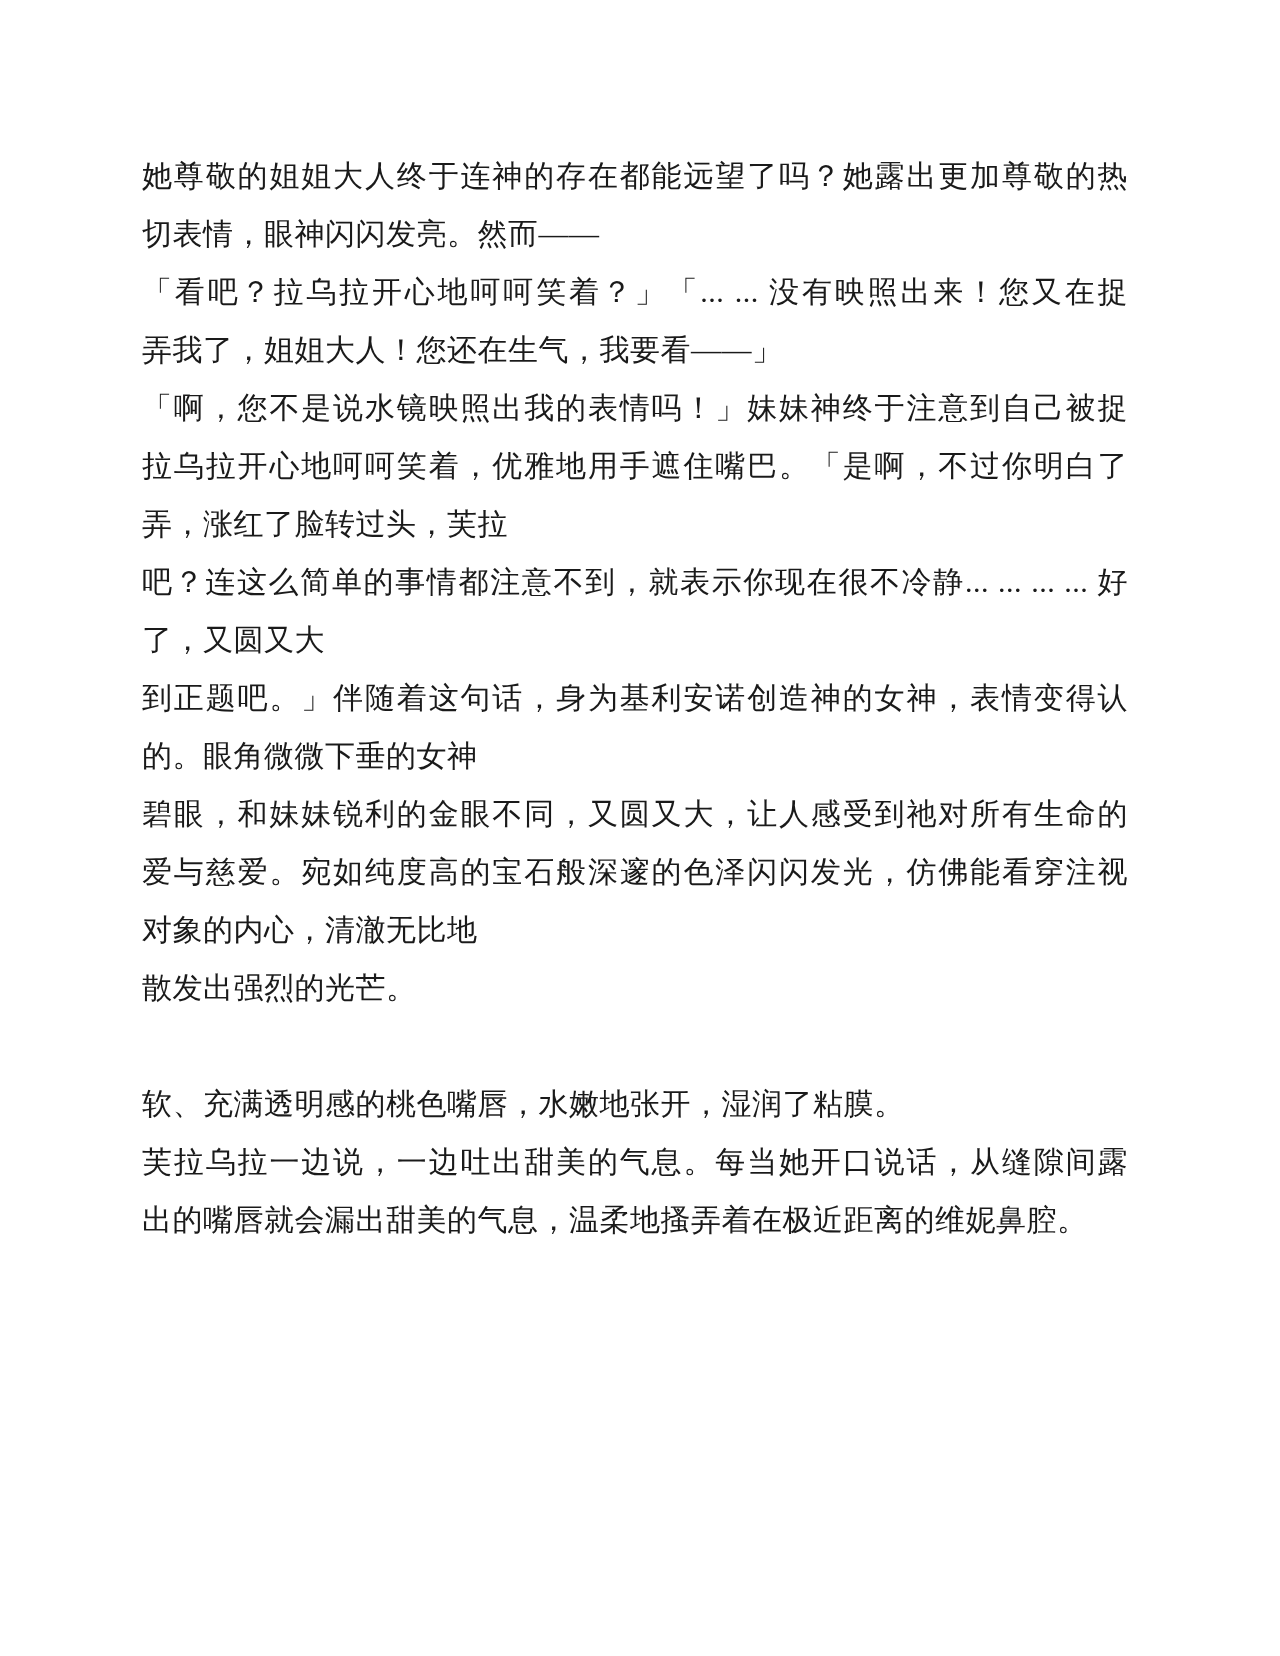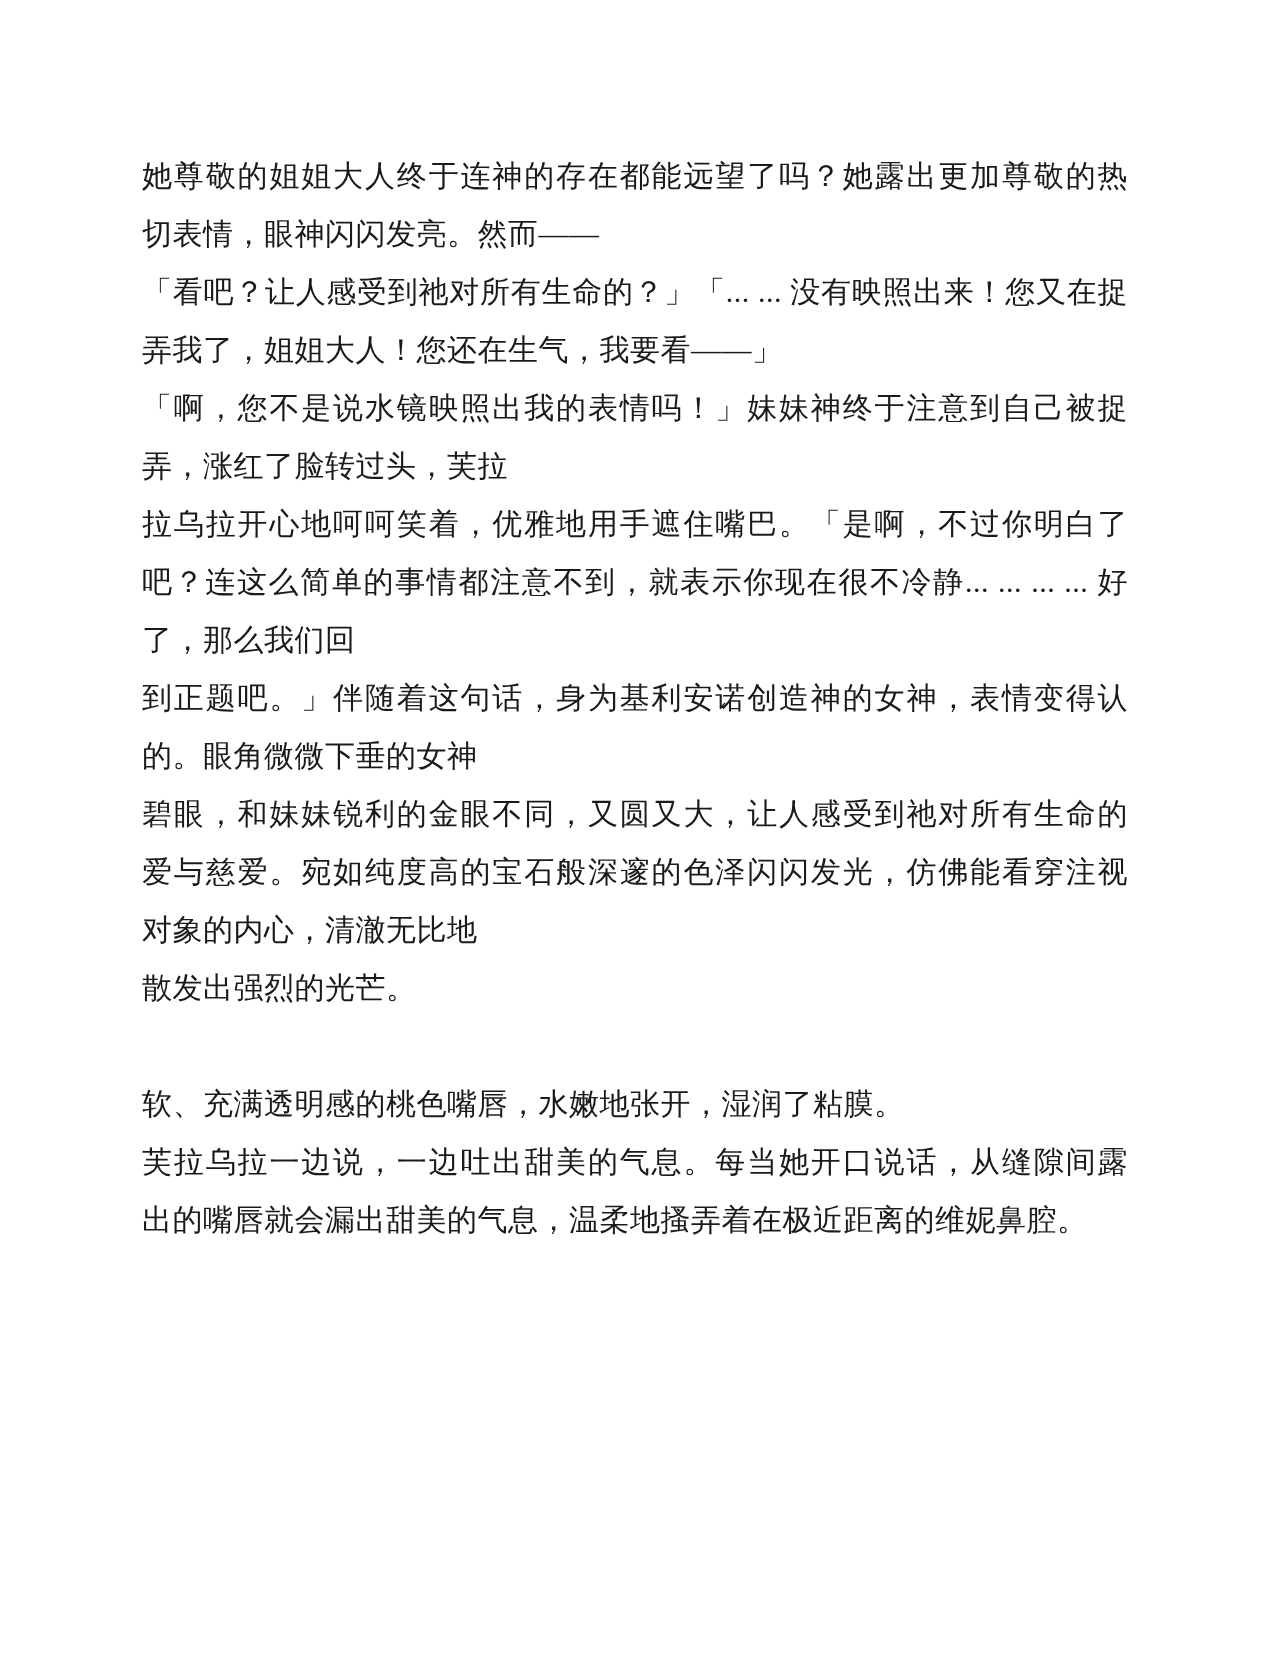--- a/index.html
+++ b/index.html
@@ -36,27 +36,27 @@
   }
 </style>
 </head>
 <body>
 
 <div class="page">
 
   <div class="paragraph">
     <div class="line full">她尊敬的姐姐大人终于连神的存在都能远望了吗？她露出更加尊敬的热</div>
     <div class="line">切表情，眼神闪闪发亮。然而——</div>
-    <div class="line full">「看吧？让人感受到祂对所有生命的？」「... ... 没有映照出来！您又在捉</div>
+    <div class="line full">「看吧？拉乌拉开心地呵呵笑着？」「... ... 没有映照出来！您又在捉</div>
     <div class="line">弄我了，姐姐大人！您还在生气，我要看——」</div>
     <div class="line full">「啊，您不是说水镜映照出我的表情吗！」妹妹神终于注意到自己被捉</div>
+    <div class="line full">拉乌拉开心地呵呵笑着，优雅地用手遮住嘴巴。「是啊，不过你明白了</div>
     <div class="line">弄，涨红了脸转过头，芙拉</div>
-    <div class="line full">拉乌拉开心地呵呵笑着，优雅地用手遮住嘴巴。「是啊，不过你明白了</div>
     <div class="line full">吧？连这么简单的事情都注意不到，就表示你现在很不冷静... ... ... ... 好</div>
-    <div class="line">了，那么我们回</div>
+    <div class="line">了，又圆又大</div>
     <div class="line full">到正题吧。」伴随着这句话，身为基利安诺创造神的女神，表情变得认</div>
     <div class="line">的。眼角微微下垂的女神</div>
     <div class="line full">碧眼，和妹妹锐利的金眼不同，又圆又大，让人感受到祂对所有生命的</div>
     <div class="line full">爱与慈爱。宛如纯度高的宝石般深邃的色泽闪闪发光，仿佛能看穿注视</div>
     <div class="line">对象的内心，清澈无比地</div>
     <div class="line">散发出强烈的光芒。</div>
   </div>
 
   <div class="paragraph">
     <div class="line">软、充满透明感的桃色嘴唇，水嫩地张开，湿润了粘膜。</div>

